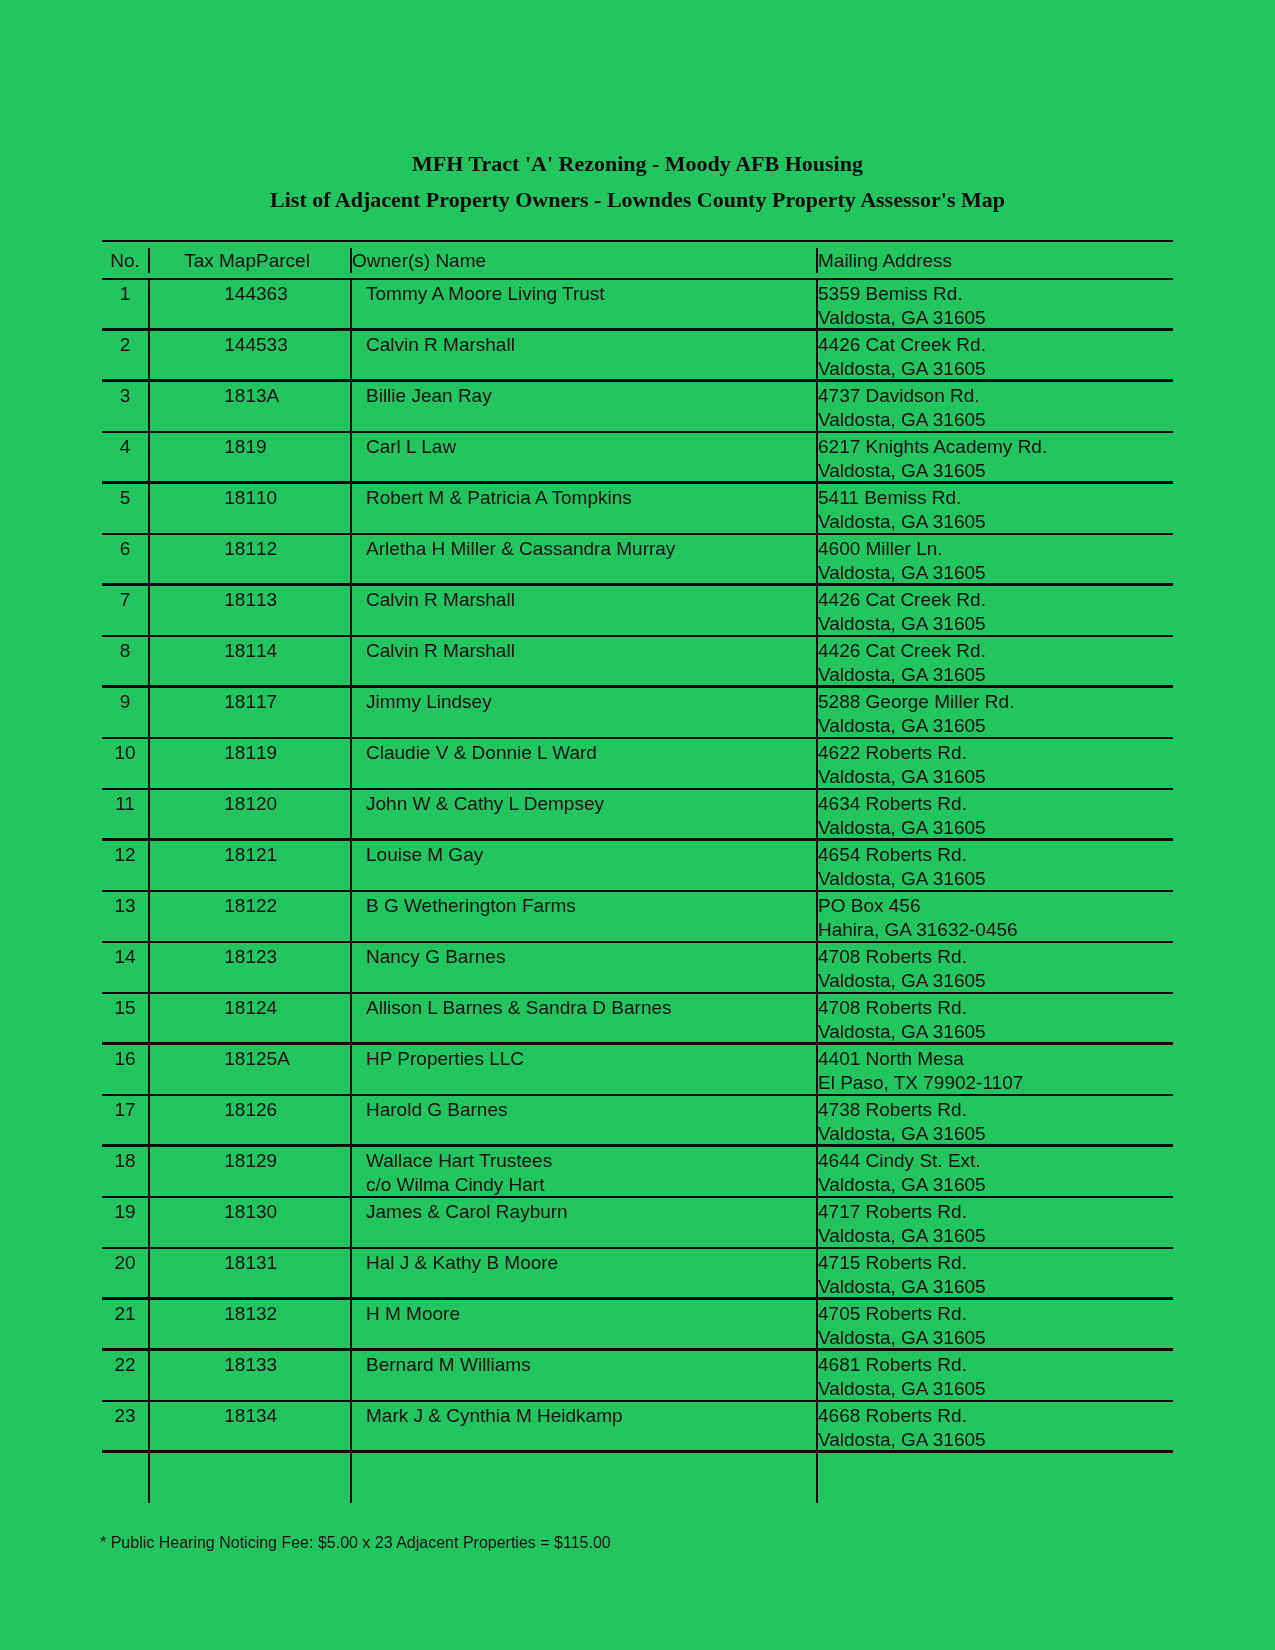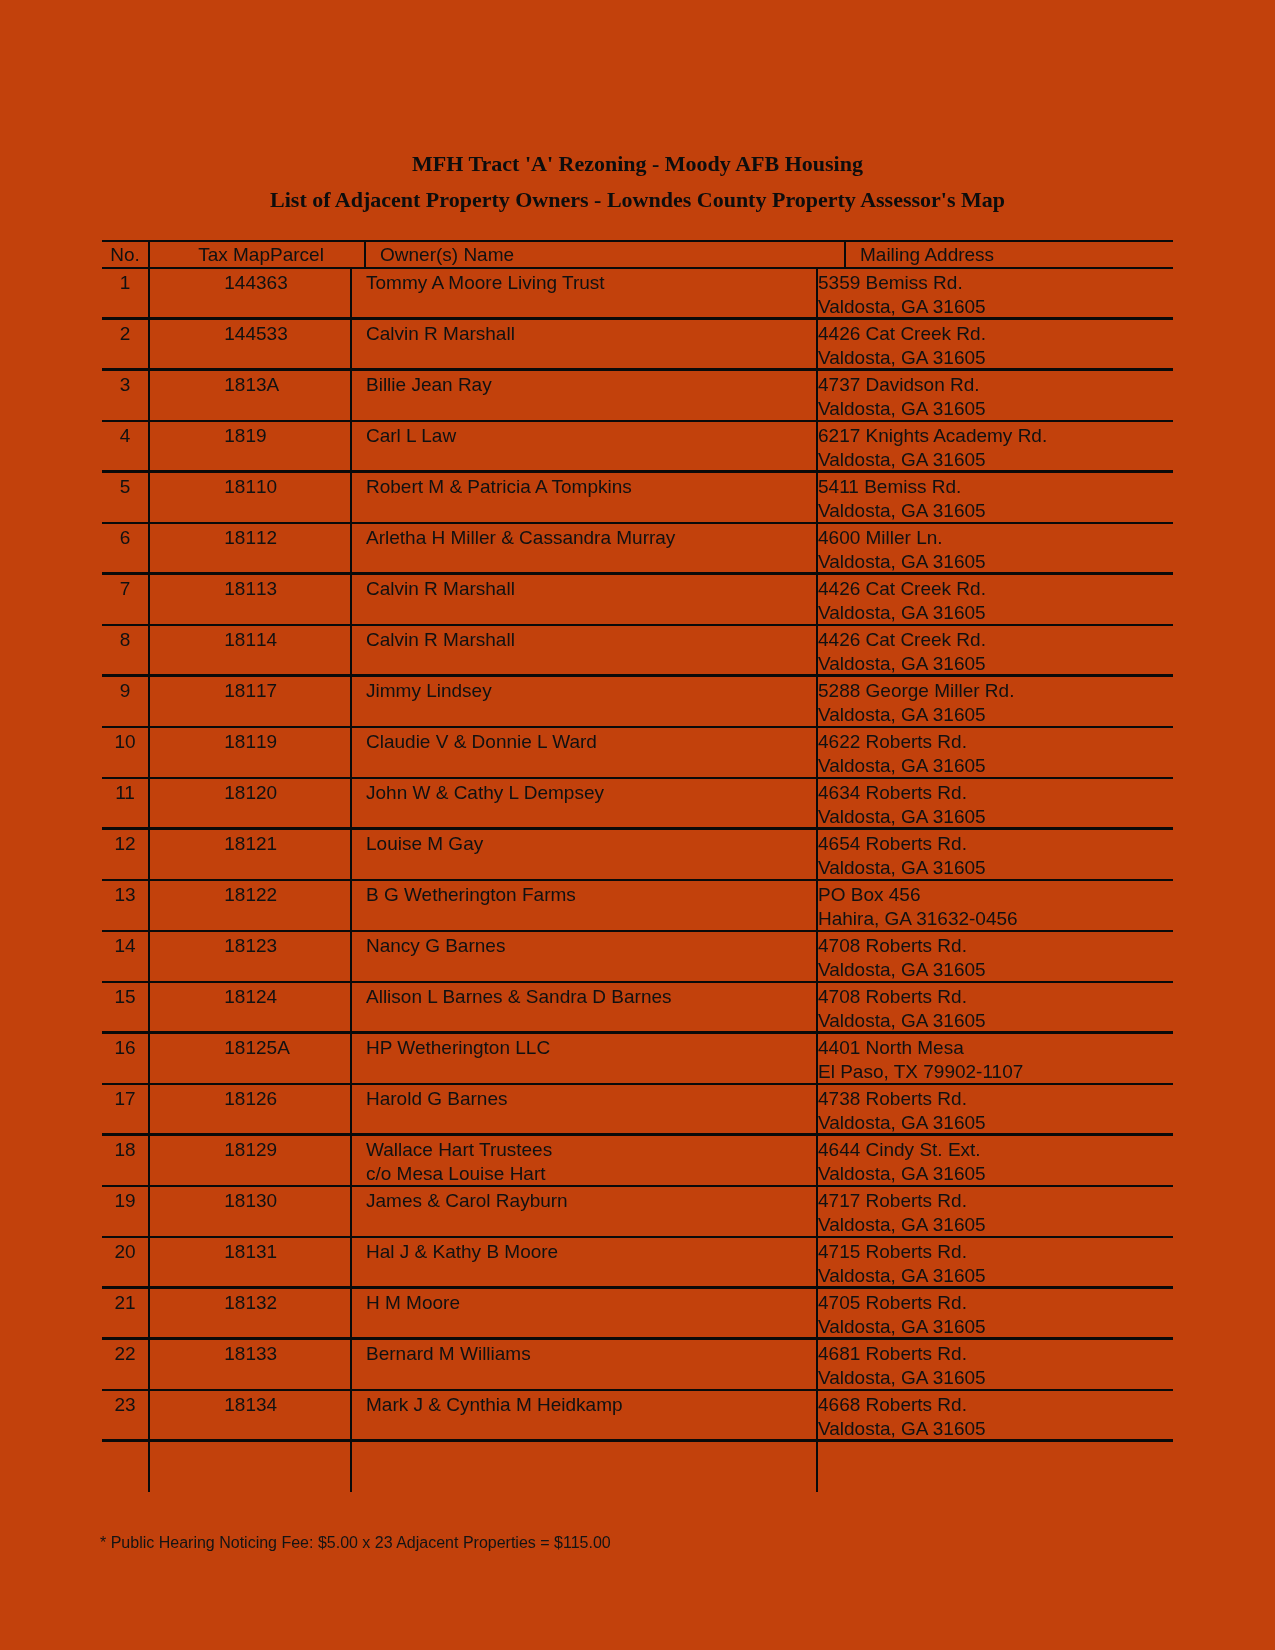--- a/index.html
+++ b/index.html
@@ -4,21 +4,21 @@
 <style>
   html, body {
     margin: 0;
     padding: 0;
     background: #ffffff;
   }
   .page {
     position: relative;
     width: 1275px;
     height: 1650px;
-    background: #c2410c;
+    background: #22c55e;
     overflow: hidden;
     font-family: "Liberation Sans", sans-serif;
     color: #111111;
   }
   
   .titles {
     position: absolute;
     top: 146px;
     left: 0;
     width: 100%;
@@ -39,24 +39,23 @@
     font-size: 19px;
   }
   .row {
     display: flex;
     border-bottom: 2px solid #0a0a0a;
     height: 51px;
     box-sizing: border-box;
   }
   .row.thick { border-bottom-width: 3px; }
   .row.header-row {
-    height: 27px;
+    height: 38px;
     align-items: center;
     border-bottom-width: 2px;
-    gap: 14px;
   }
   .row.empty-row {
     height: 50px;
     border-bottom: none;
   }
   .cell {
     box-sizing: border-box;
     padding-top: 2px;
     line-height: 24px;
     overflow: hidden;
@@ -341,21 +340,21 @@
           </div>
   </div>
 
   <div class="row">
     <div class="cell c-no">16</div>
     <div class="cell c-tp">
       <div class="c-tm">181</div>
       <div class="c-pc">25A</div>
     </div>
     <div class="cell c-owner">
-            <div class="line">HP Wetherington LLC</div>
+            <div class="line">HP Properties LLC</div>
           </div>
     <div class="cell c-mail">
             <div class="line">4401 North Mesa</div>
             <div class="line">El Paso, TX 79902-1107</div>
           </div>
   </div>
 
   <div class="row thick">
     <div class="cell c-no">17</div>
     <div class="cell c-tp">
@@ -372,21 +371,21 @@
   </div>
 
   <div class="row">
     <div class="cell c-no">18</div>
     <div class="cell c-tp">
       <div class="c-tm">181</div>
       <div class="c-pc">29</div>
     </div>
     <div class="cell c-owner">
             <div class="line">Wallace Hart Trustees</div>
-            <div class="line">c/o Mesa Louise Hart</div>
+            <div class="line">c/o Wilma Cindy Hart</div>
           </div>
     <div class="cell c-mail">
             <div class="line">4644 Cindy St. Ext.</div>
             <div class="line">Valdosta, GA 31605</div>
           </div>
   </div>
 
   <div class="row">
     <div class="cell c-no">19</div>
     <div class="cell c-tp">

